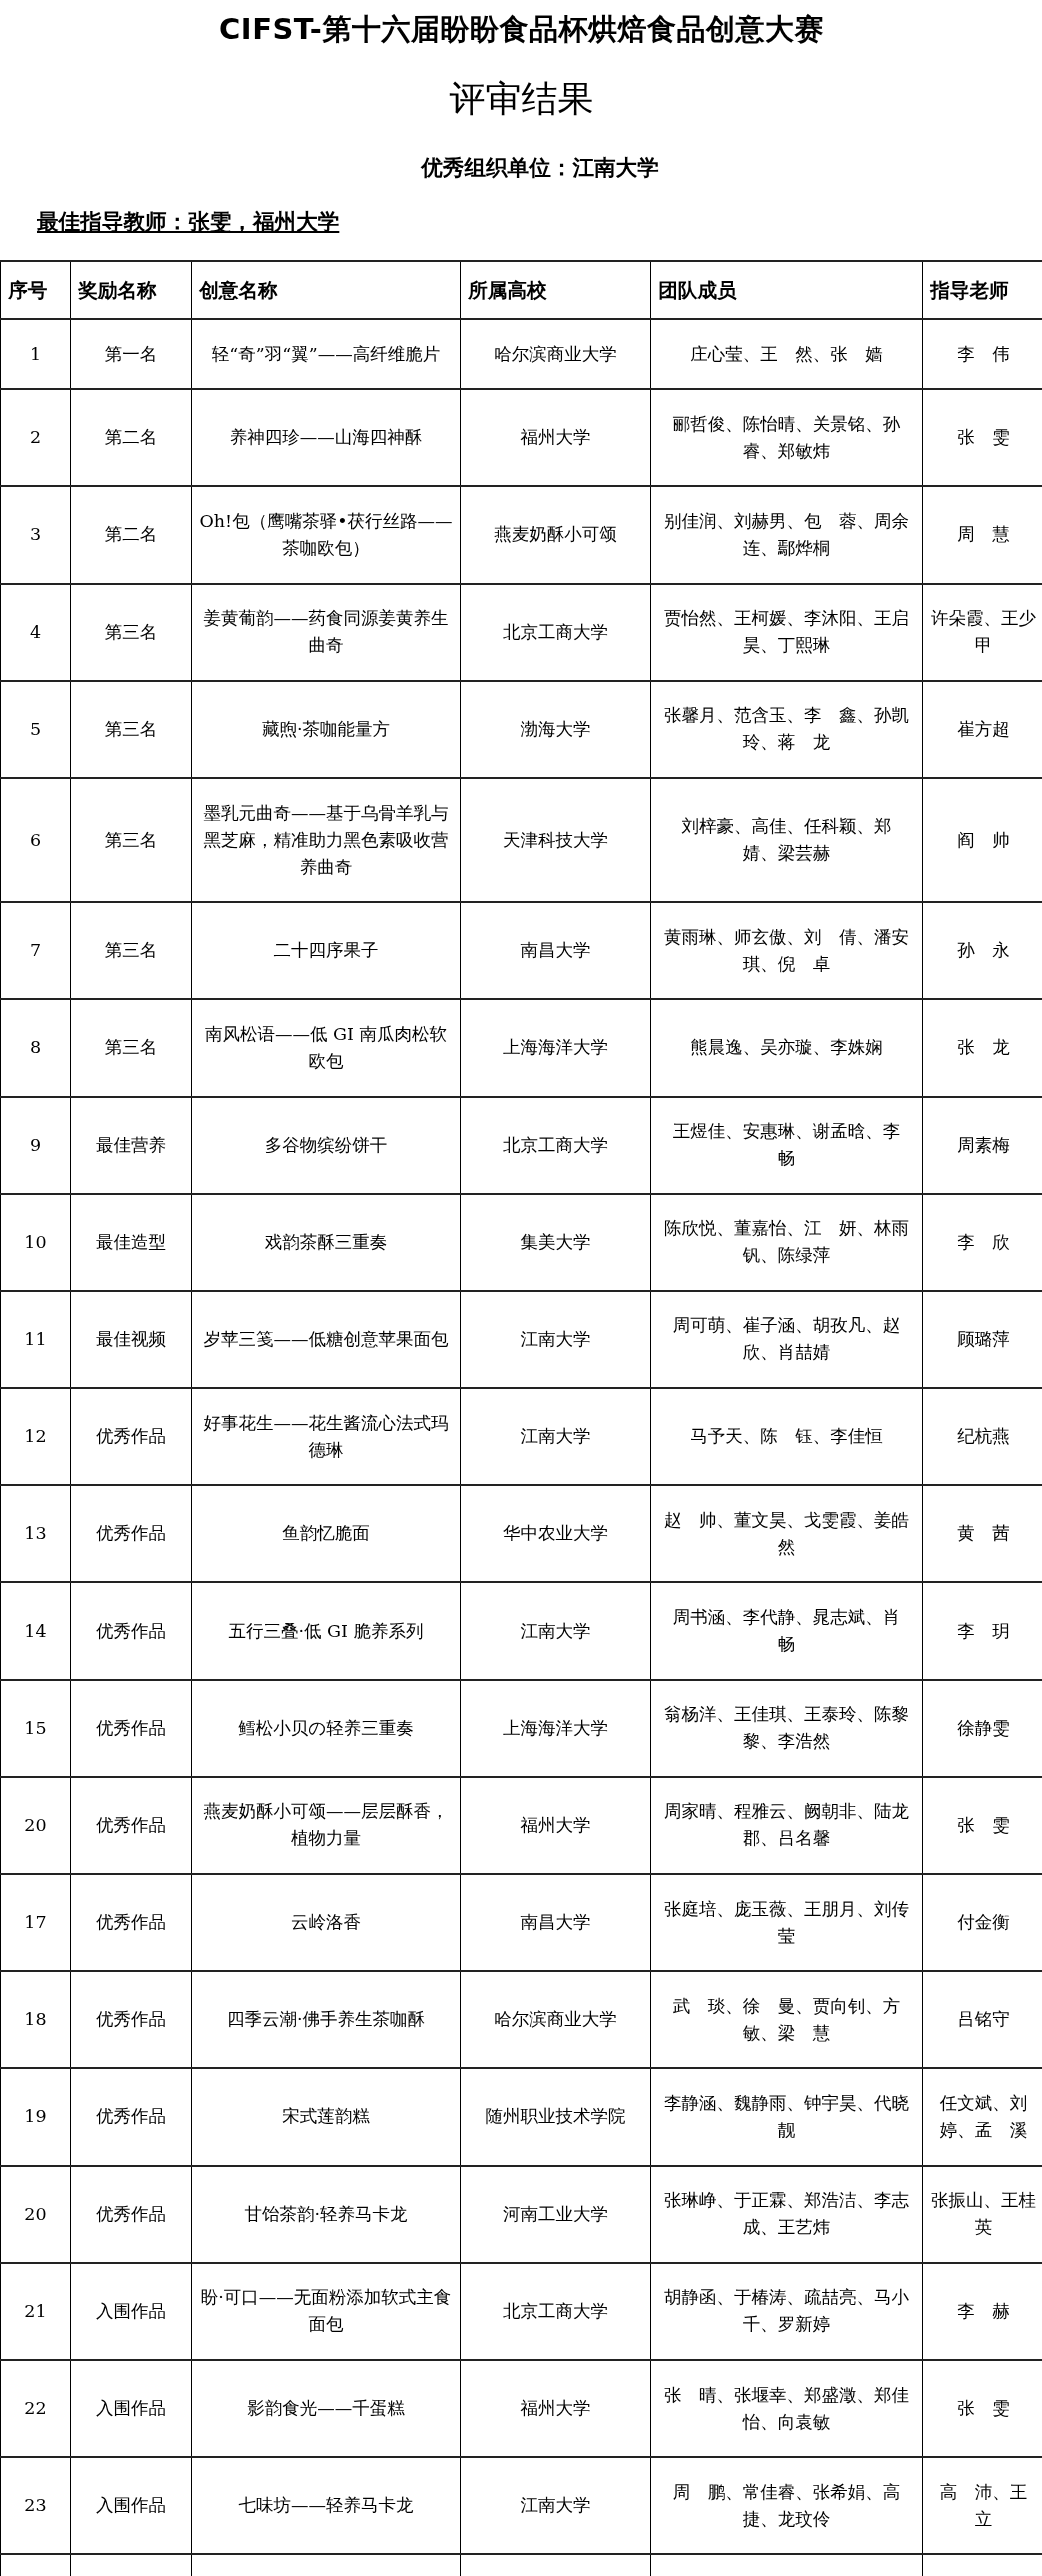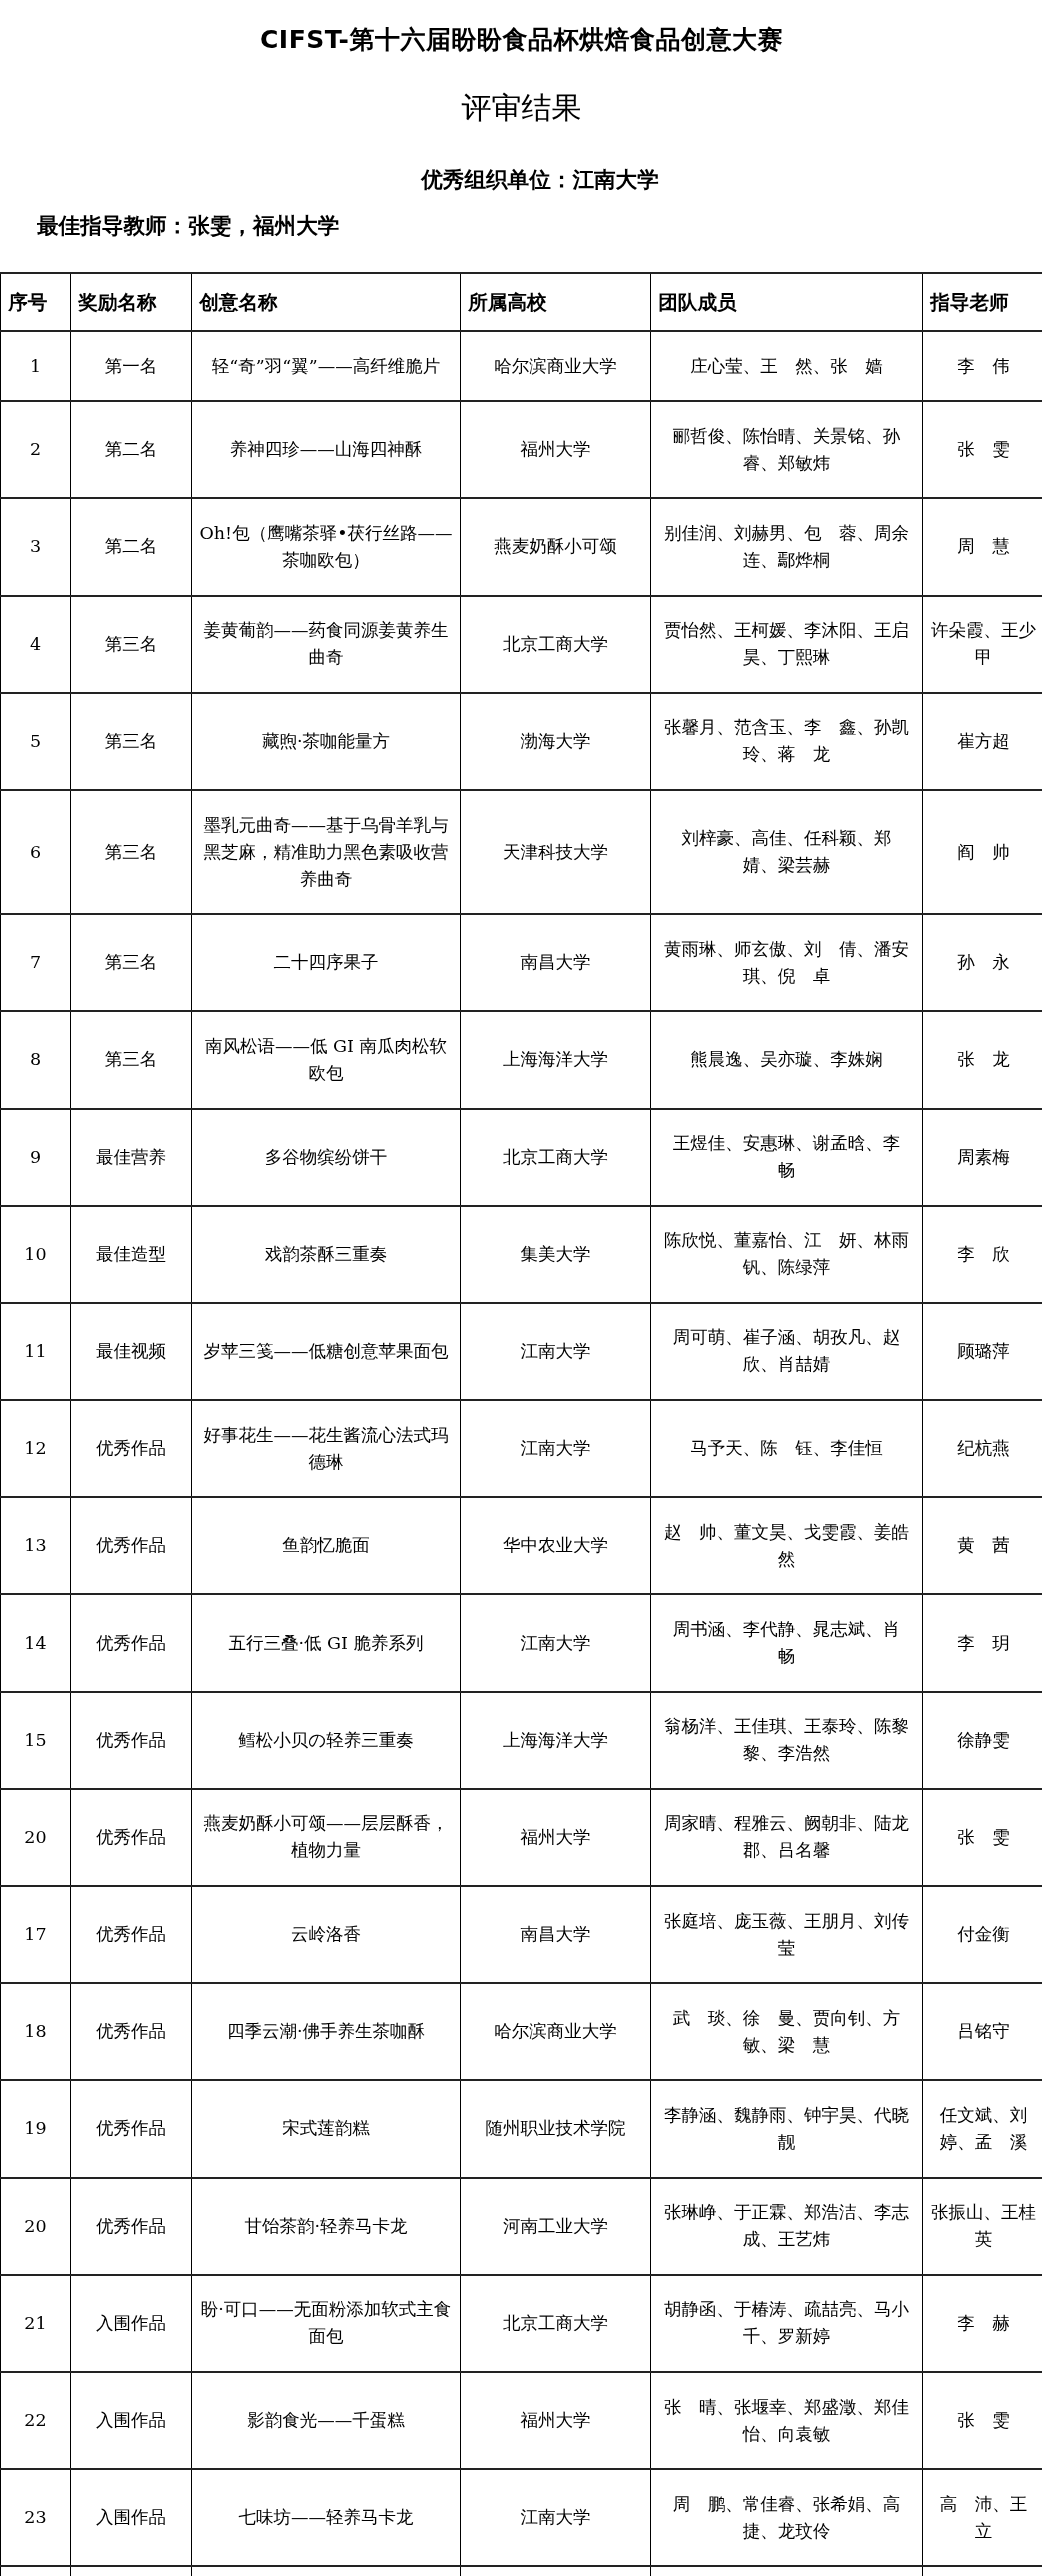--- a/index.html
+++ b/index.html
@@ -4,44 +4,44 @@
   <style>
     html, body { margin: 0; padding: 0; background: #ffffff; }
     body {
       width: 1043px;
       font-family: "DejaVu Serif", "Liberation Serif", serif;
       color: #000;
     }
     .title {
       text-align: center;
       font-family: "DejaVu Sans", "Liberation Sans", sans-serif;
-      font-size: 25px;
+      font-size: 29px;
       line-height: 1;
-      margin: 16px;
+      margin: 4px;
       padding-top: 11.3px;
       height: 31px;
       letter-spacing: 0.5px;
     }
     .subtitle {
       text-align: center;
       font-family: "DejaVu Sans", "Liberation Sans", sans-serif;
-      font-size: 30px;
+      font-size: 36px;
       line-height: 1;
       margin-top: 35px;
       height: 32px;
     }
     .honor {
       font-family: "DejaVu Sans", "Liberation Sans", sans-serif;
       font-weight: bold;
       font-size: 21.6px;
       margin-left: 37px;
       line-height: 1;
     }
     .honor.org { margin-top: 44px; text-align: center; }
-    .honor.teacher { margin-top: 24px; }
+    .honor.teacher { margin-top: 32px; text-decoration: underline; }
     table.results {
       position: absolute;
       left: 0;
       top: 256px;
       width: 1043px;
       border-collapse: collapse;
       table-layout: fixed;
     }
     table.results col.c-no { width: 70px; }
     table.results col.c-award { width: 121px; }

